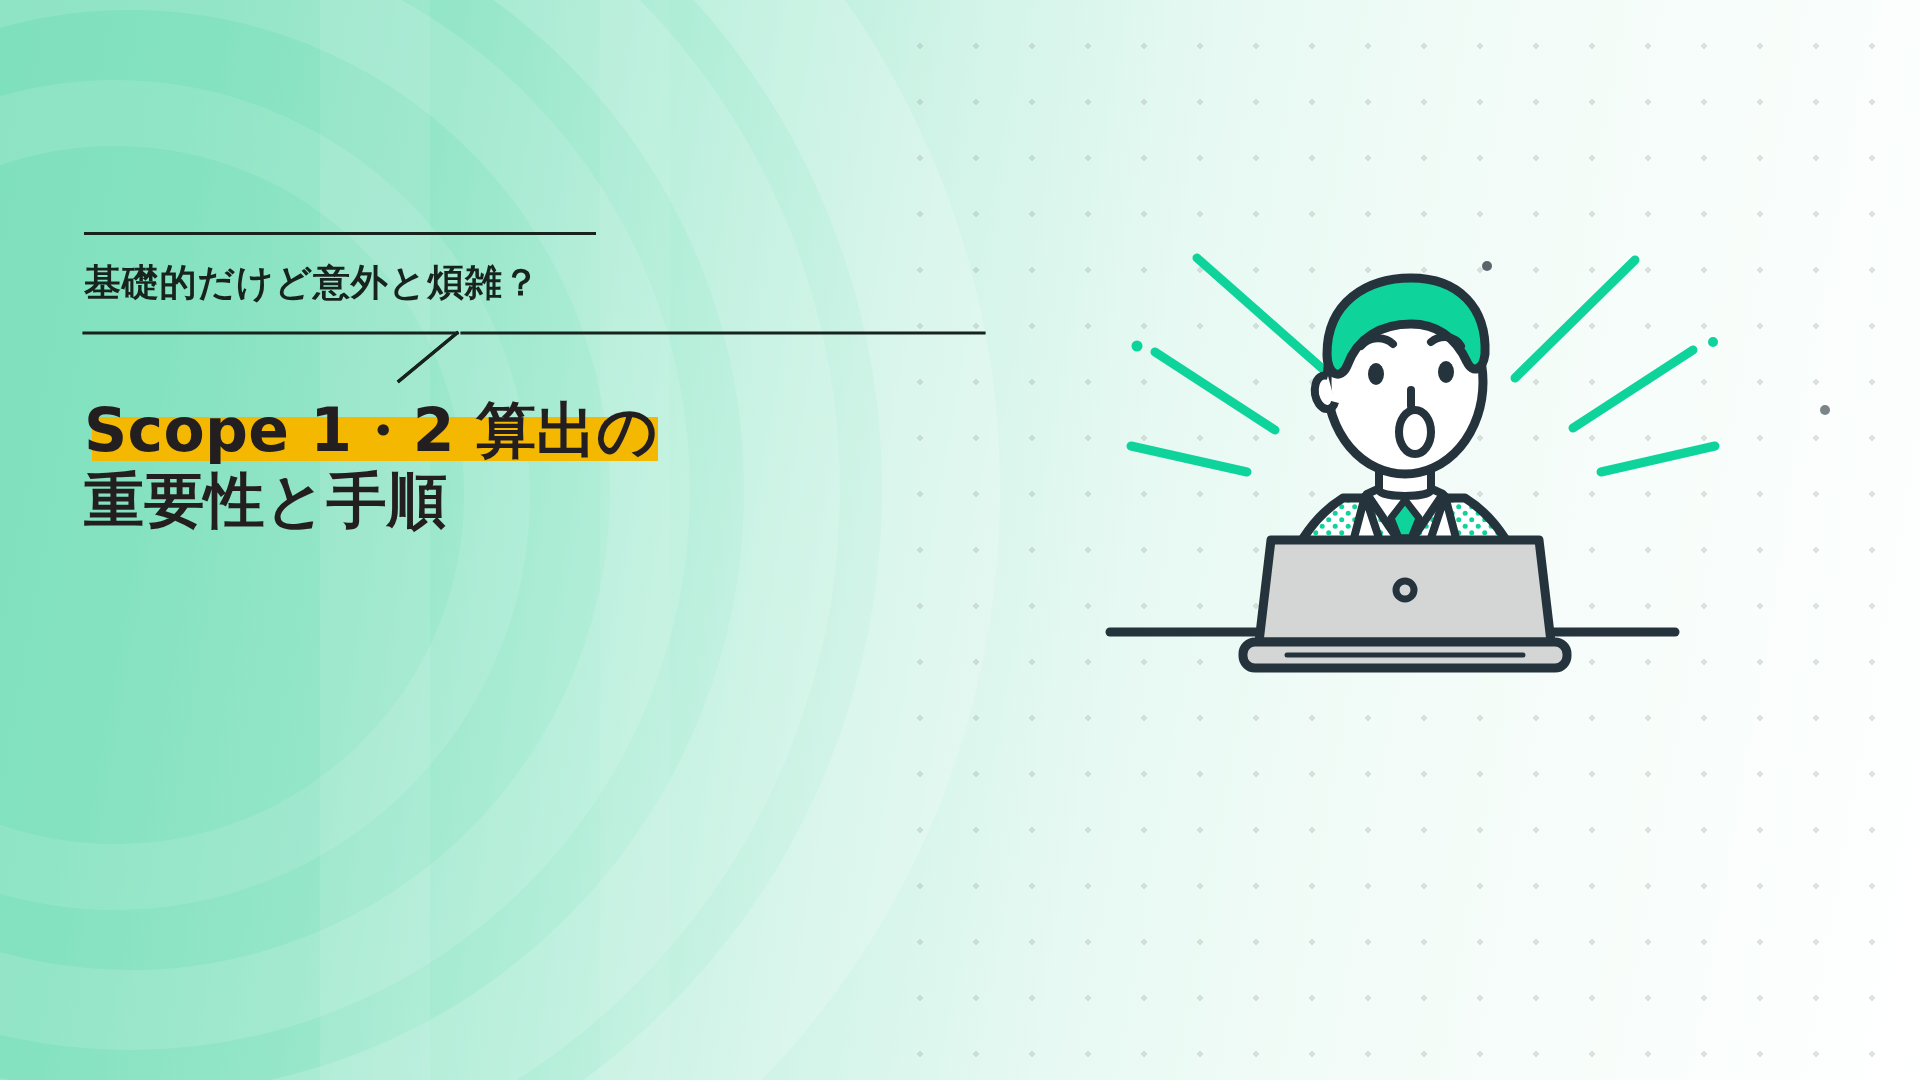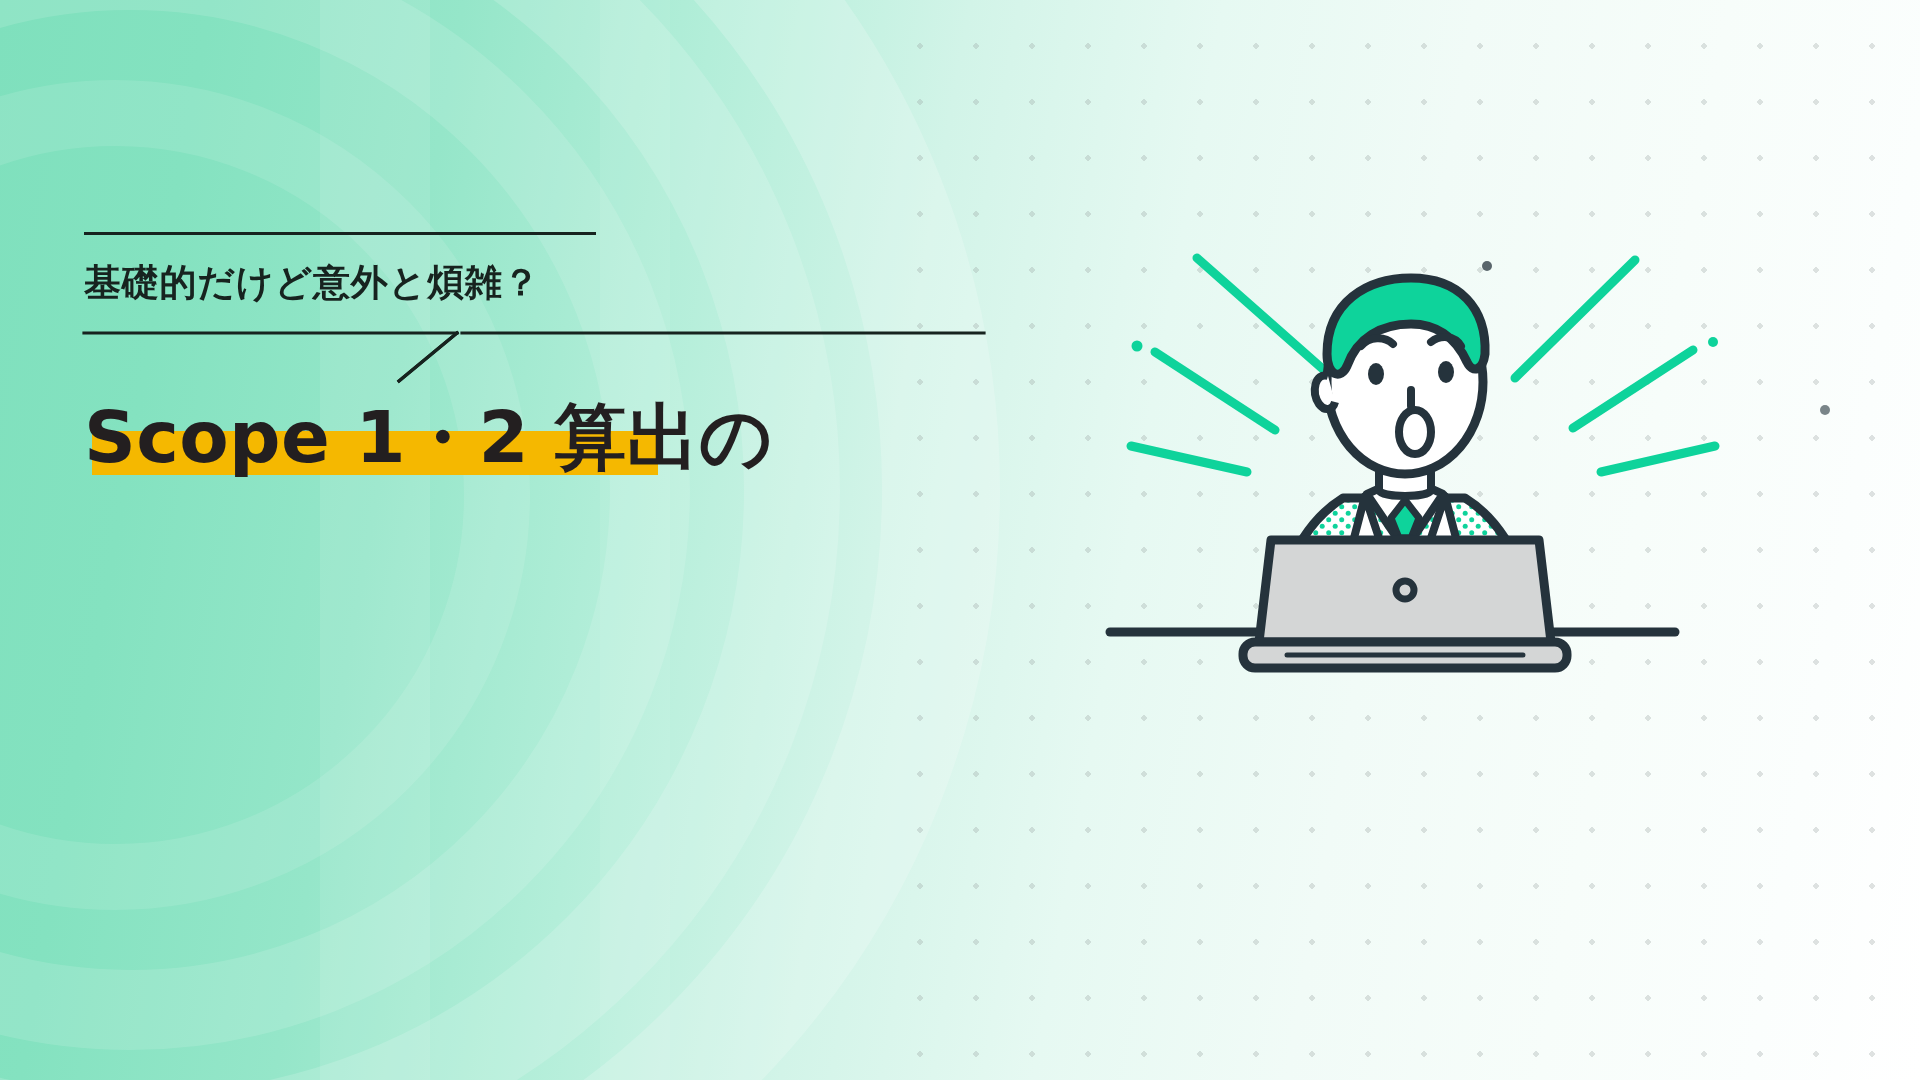--- a/index.html
+++ b/index.html
@@ -84,21 +84,21 @@
   }
 
   
   .rule-break { position:relative; width:900px; height:60px; margin-top:26px; }
   .rule-break svg { position:absolute; left:0; top:0; overflow:visible; }
 
   .title {
     margin-top:8px;
     font-family:"DejaVu Sans","Liberation Sans",sans-serif;
     font-weight:700;
-    font-size:72px;
+    font-size:60px;
     line-height:1.17;
     color:#231f20;
     letter-spacing:0.005em;
     white-space:nowrap;
     position:relative;
   }
   .title-line { position:relative; display:block; width:max-content; }
   .title-line .ink { position:relative; z-index:2; }
   .marker {
     position:absolute;
@@ -151,20 +151,23 @@
       <svg width="900" height="60" viewBox="0 0 900 60" fill="none" aria-hidden="true" style="position:absolute;left:0;top:0;">
         <path d="M196 54 L256 6" stroke="#17231f" stroke-width="0"></path>
       </svg>
     </div>
 
     <div class="title">
       <span class="title-line">
         <span class="marker"></span>
         <span class="ink">Scope 1・2 算出の</span>
       </span>
+      <span class="title-line">
+        <span class="ink">重要性と手順</span>
+      </span>
     </div>
 
   </div>
 
   <div id="illus">
     <svg width="640" height="560" viewBox="0 0 640 560" fill="none" aria-hidden="true">
       <defs>
         <pattern id="dotSuit" width="13" height="13" patternUnits="userSpaceOnUse">
           <rect width="13" height="13" fill="#ffffff"></rect>
           <circle cx="3.2" cy="3.2" r="2.5" fill="#0ed39b"></circle>

